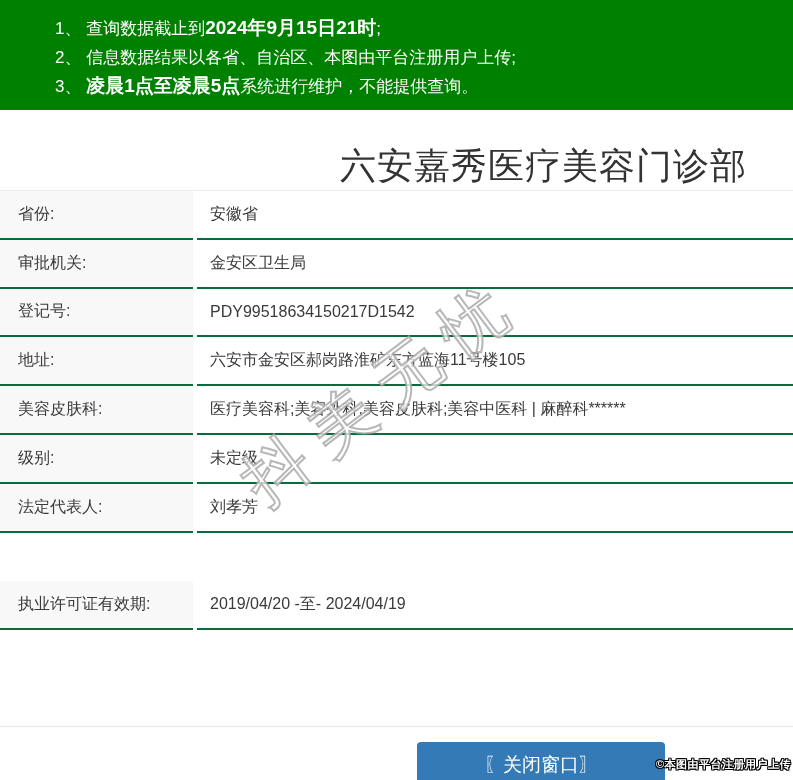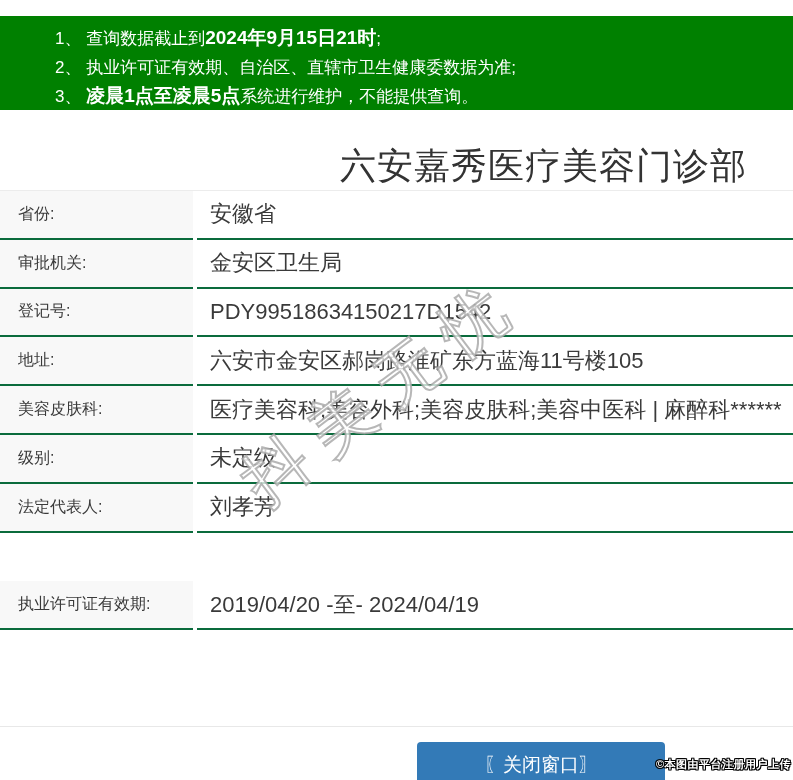--- a/index.html
+++ b/index.html
@@ -7,26 +7,25 @@
     width:793px;height:780px;
     position:relative;
     overflow:hidden;
     background:#ffffff;
     font-family:"Liberation Sans","DejaVu Sans",sans-serif;
     color:#333;
   }
   
   .notice-bar{
     position:absolute;top:0;left:0;
-    width:793px;height:94px;
+    width:793px;height:110px;
     background:#008000;
     color:#ffffff;
     box-sizing:border-box;
-    padding-top:8px;
-    margin-top:16px;
+    padding-top:14px;
   }
   .notice-line{
     padding-left:55px;
     line-height:28px;
     font-size:17px;
     white-space:nowrap;
   }
   .notice-line b{
     font-size:19px;
     font-weight:bold;
@@ -68,21 +67,21 @@
   .cell-gap{
     width:4px;
     background:#ffffff;
   }
   .cell-value{
     flex:1;
     border-bottom:2px solid #0a6b3c;
     box-sizing:border-box;
     padding-left:13px;
     display:flex;align-items:center;
-    font-size:22px;color:#3a3a3a;
+    font-size:16px;color:#3a3a3a;
     white-space:nowrap;
   }
   
   .watermark{
     position:absolute;
     left:218px;top:348px;
     transform:rotate(-37deg);
     font-size:64px;
     letter-spacing:18px;
     white-space:nowrap;
@@ -129,21 +128,21 @@
   }
 </style>
 </head>
 <body>
 
 <div class="notice-bar">
   <div class="notice-line">
     <span>1、 </span><span>查询数据截止到</span><b>2024年9月15日21时</b><span>;</span>
   </div>
   <div class="notice-line">
-    <span>2、 </span><span>执业许可证有效期、自治区、直辖市卫生健康委数据为准;</span><b></b><span></span>
+    <span>2、 </span><span>信息数据结果以各省、自治区、本图由平台注册用户上传;</span><b></b><span></span>
   </div>
   <div class="notice-line">
     <span>3、 </span><span></span><b>凌晨1点至凌晨5点</b><span>系统进行维护，不能提供查询。</span>
   </div>
 </div>
 
 <h1 class="page-title">六安嘉秀医疗美容门诊部</h1>
 
 <div class="info-table">
   <div class="trow">

